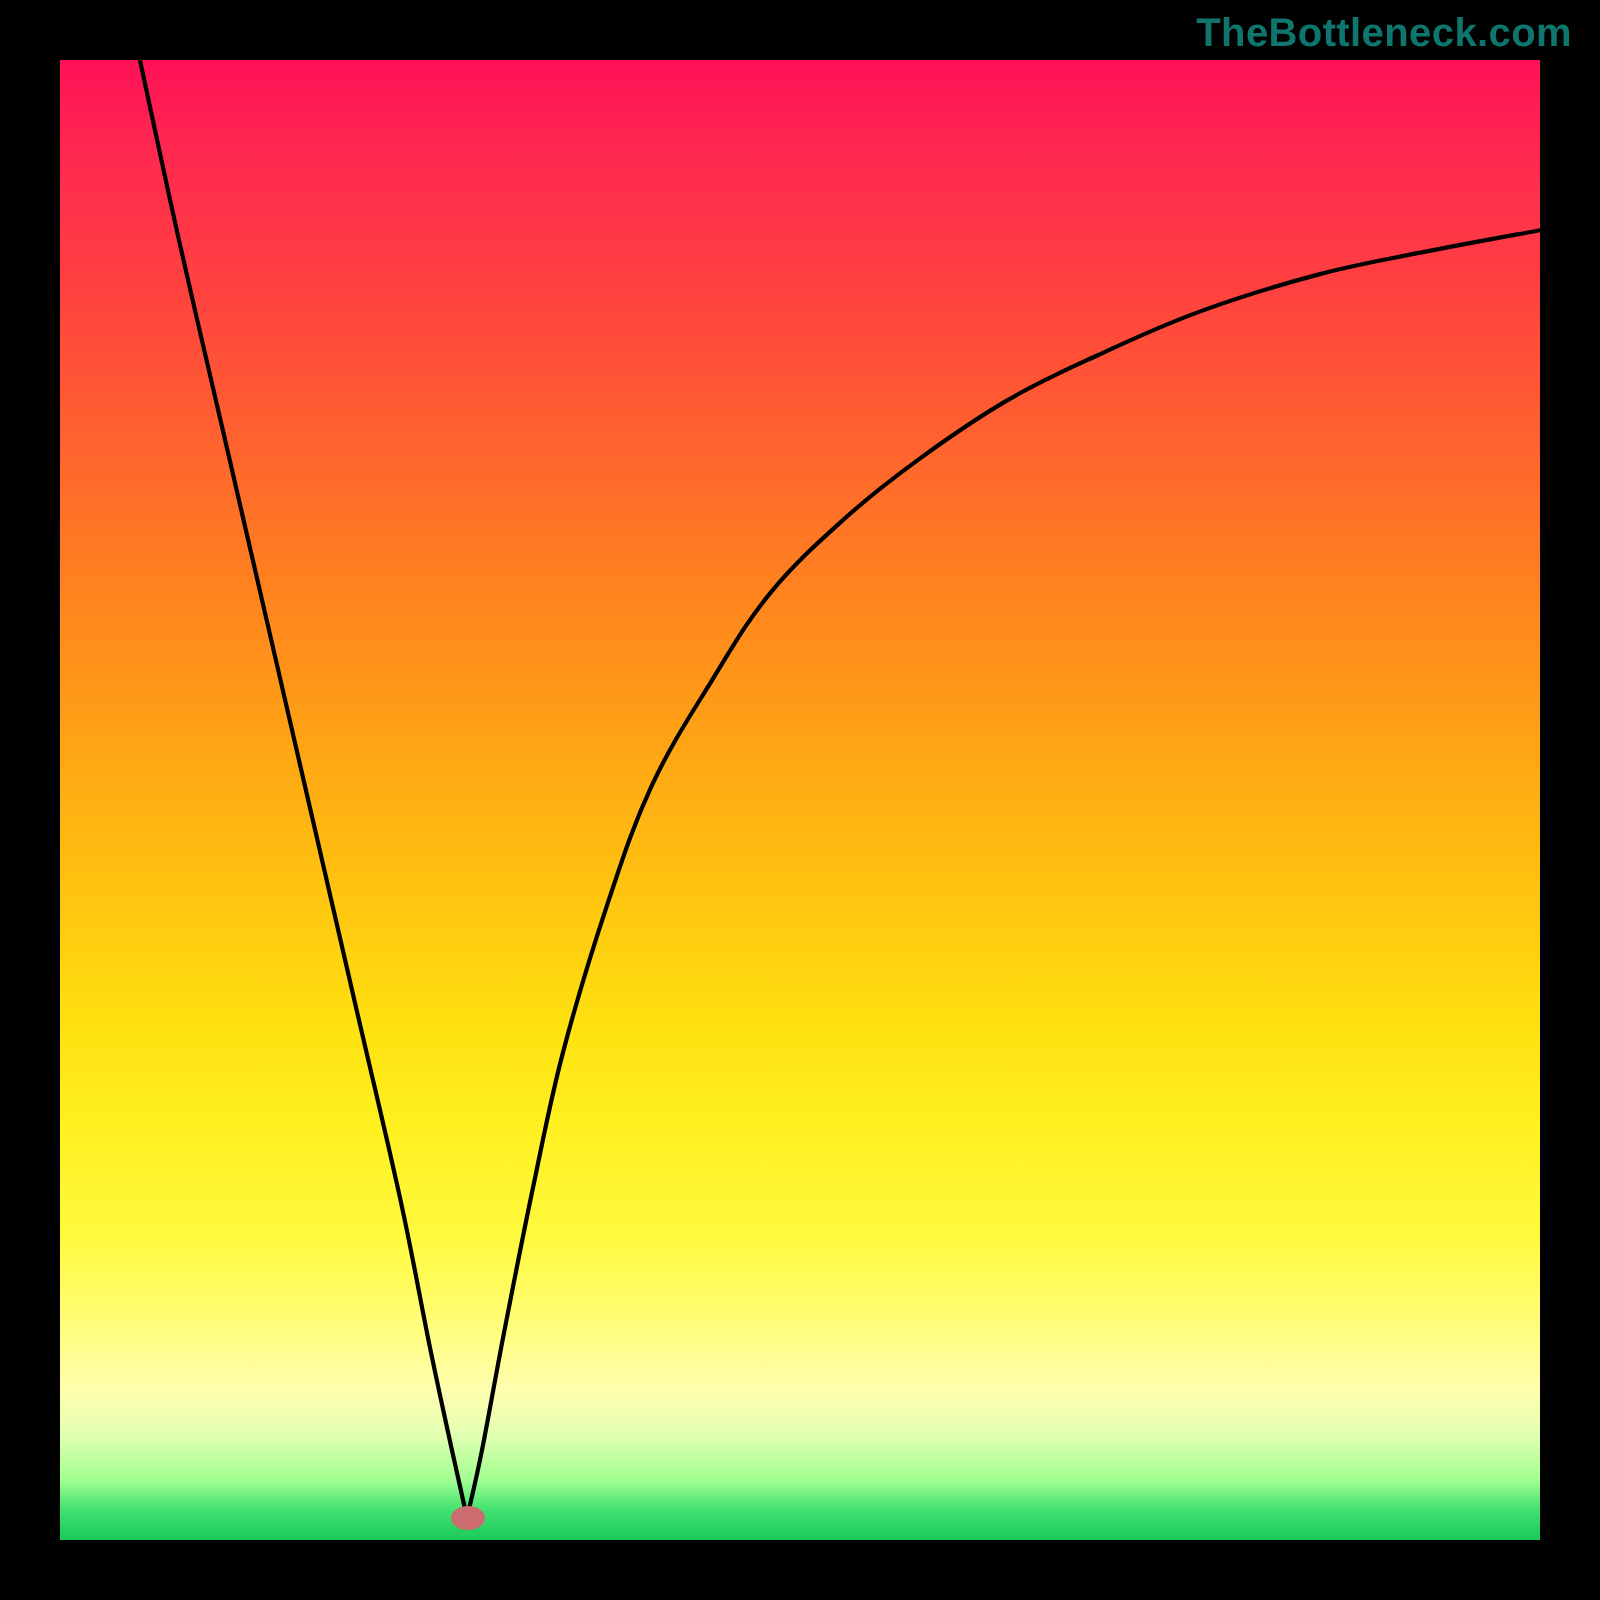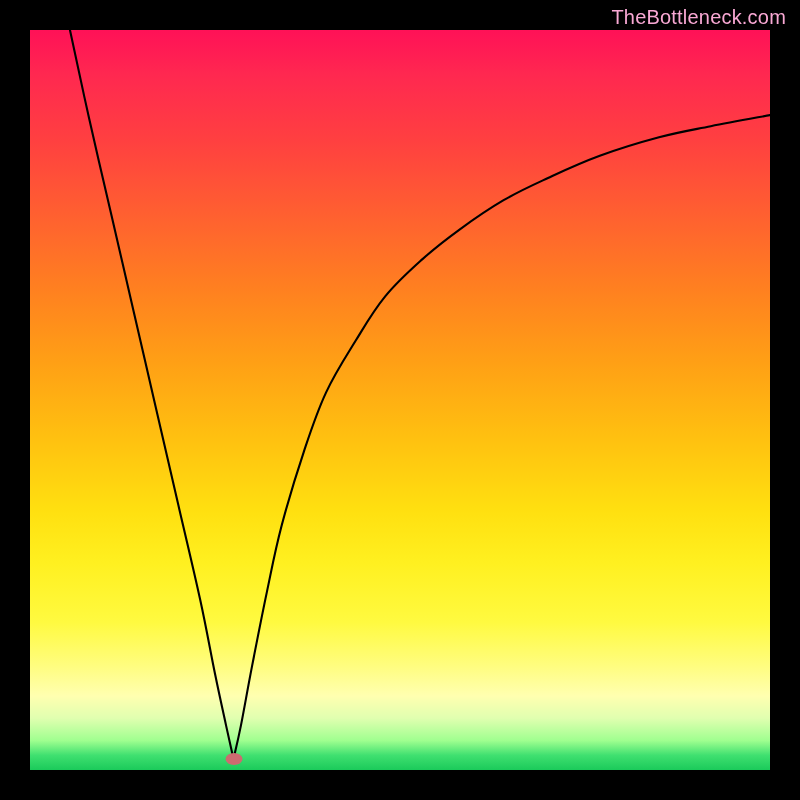--- a/index.html
+++ b/index.html
@@ -38,23 +38,23 @@
       #e0ffb0 93%,
       #a0ff90 96%,
       #40e070 98%,
       #1bca5a 100%
     );
   }
   .watermark {
     position: absolute;
     top: 6px;
     right: 14px;
-    color: #f9a8d4;
+    color: #0f766e;
     font-size: 20px;
-    font-weight: 400;
+    font-weight: 700;
     letter-spacing: 0.2px;
     z-index: 5;
     text-align: right;
   }
   svg.curve {
     position: absolute;
     left: 0;
     top: 0;
     width: 740px;
     height: 740px;

